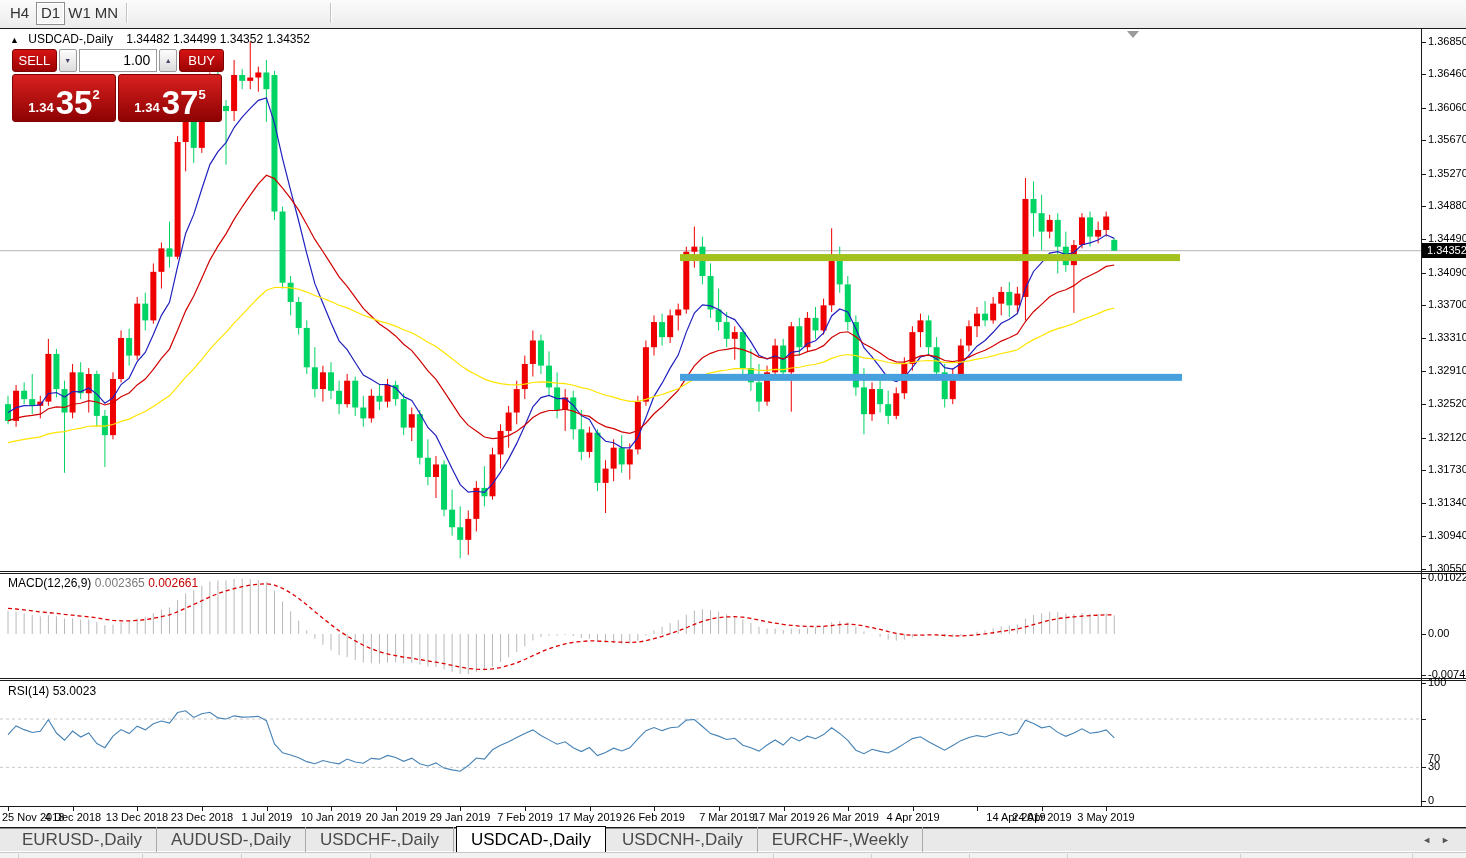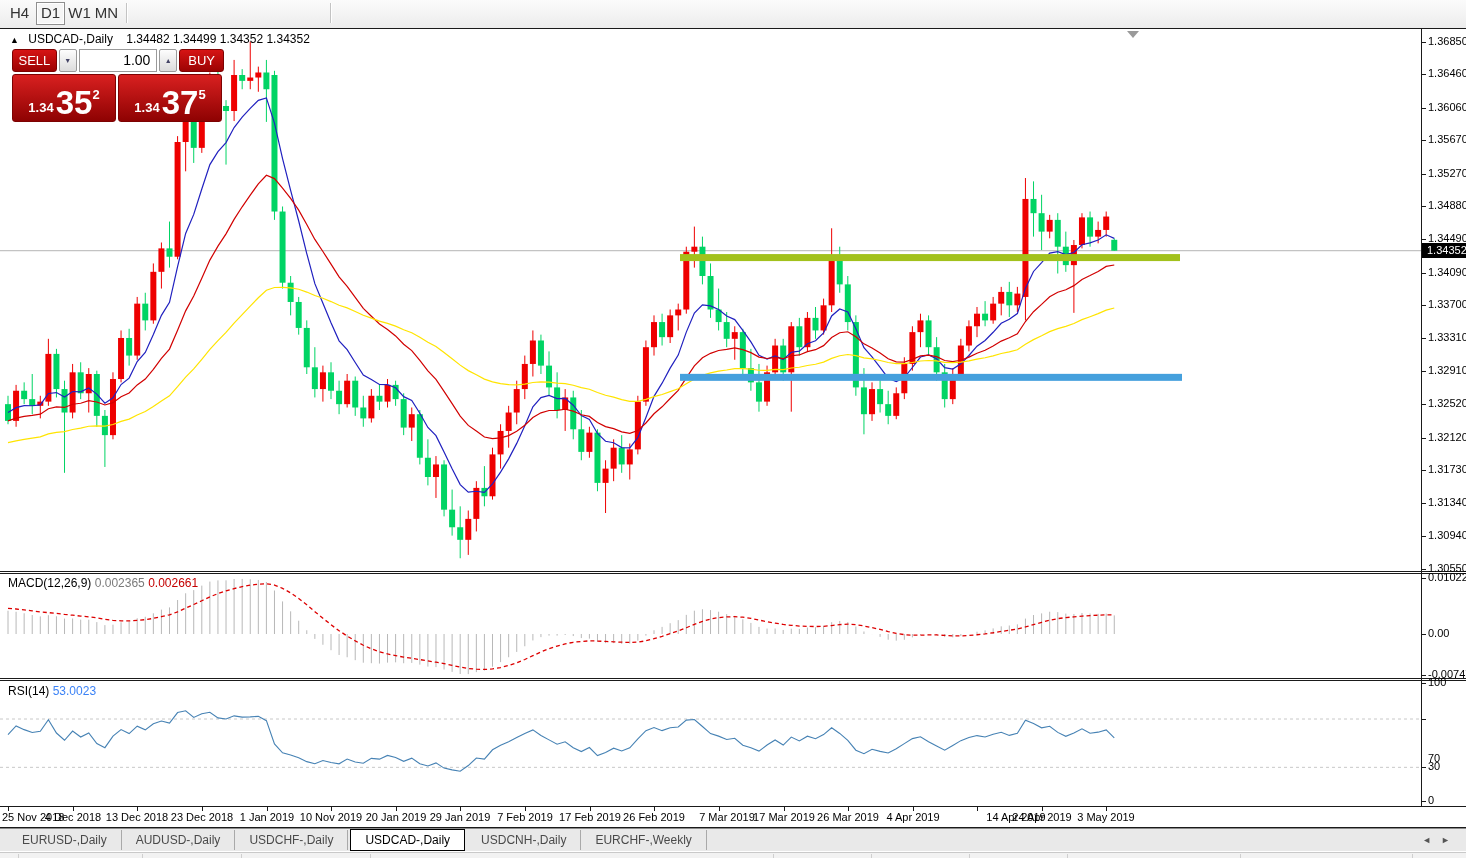--- a/index.html
+++ b/index.html
@@ -36,35 +36,35 @@
   .price-box{position:absolute;top:25px;width:102px;height:43px;border-radius:3px;
     background:linear-gradient(#d92020,#8e0202);border:1px solid #7d0202;color:#fff;
     display:flex;align-items:flex-end;justify-content:center;padding-bottom:3px;}
   .price-box .pfx{font-size:13px;font-weight:bold;margin-right:2px;margin-bottom:3px;}
   .price-box .big{font-size:33px;font-weight:bold;line-height:30px;}
   .price-box .sup{font-size:13px;font-weight:bold;margin-bottom:16px;}
   
   .panel-label{position:absolute;font-size:12px;color:#000;white-space:nowrap;}
   .panel-label .v-gray{color:#7a7a7a;}
   .panel-label .v-red{color:#c40000;}
-  .panel-label .v-blue{color:#3b82f6;}
+  .panel-label .v-blue{color:#000000;}
   
   .axis-label{position:absolute;left:1428px;font-size:11px;color:#000;white-space:nowrap;}
   .axis-tick{position:absolute;left:1421px;width:5px;height:1px;background:#1a1a1a;}
   .cur-price-box{position:absolute;left:1422px;width:44px;height:15px;background:#000;color:#fff;
     font-size:11px;line-height:15px;padding-left:5px;}
   .date-label{position:absolute;top:811px;font-size:11px;color:#000;white-space:nowrap;transform:translateX(-50%);}
   .date-tick{position:absolute;top:807px;width:1px;height:4px;background:#1a1a1a;}
   
   .shift-marker{position:absolute;left:1127px;top:31px;width:0;height:0;
     border-left:6px solid transparent;border-right:6px solid transparent;border-top:7px solid #9a9a9a;}
   
   .sym-tabbar{position:absolute;left:0;top:828px;width:1466px;height:23px;background:#e9e9e9;
     border-top:1px solid #8a8a8a;display:flex;align-items:center;padding-left:8px;box-sizing:border-box;}
-  .sym-tab{font-size:12px;color:#4a4a4a;padding:3px 14px;border-right:1px solid #a9a9a9;cursor:default;white-space:nowrap;}
+  .sym-tab{font-size:17px;color:#4a4a4a;padding:3px 14px;border-right:1px solid #a9a9a9;cursor:default;white-space:nowrap;}
   .sym-tab.active{background:#fff;color:#000;border:1px solid #000;border-right:1px solid #000;margin:0 2px;}
   .tab-arrows{position:absolute;right:6px;top:6px;font-size:9px;color:#555;letter-spacing:10px;}
   
   .status-bar{position:absolute;left:0;top:852px;width:1466px;height:6px;background:#f2f2f2;border-top:1px solid #c9c9c9;}
   .status-sep{position:absolute;top:1px;width:1px;height:5px;background:#cfcfcf;}
   svg{position:absolute;left:0;top:0;pointer-events:none;}
 </style>
 </head>
 <body>
 
@@ -619,31 +619,31 @@
 <div id="date-axis">
     <div class="date-tick" style="left: 8px;"></div>
     <div class="date-label" style="left: 2px; transform: none;">25 Nov 2018</div>
     <div class="date-tick" style="left: 73px;"></div>
     <div class="date-label" style="left: 73px;">4 Dec 2018</div>
     <div class="date-tick" style="left: 137px;"></div>
     <div class="date-label" style="left: 137px;">13 Dec 2018</div>
     <div class="date-tick" style="left: 202px;"></div>
     <div class="date-label" style="left: 202px;">23 Dec 2018</div>
     <div class="date-tick" style="left: 267px;"></div>
-    <div class="date-label" style="left: 267px;">1 Jan 2019</div>
+    <div class="date-label" style="left: 267px;">1 Jul 2019</div>
     <div class="date-tick" style="left: 331px;"></div>
-    <div class="date-label" style="left: 331px;">10 Nov 2019</div>
+    <div class="date-label" style="left: 331px;">10 Jan 2019</div>
     <div class="date-tick" style="left: 396px;"></div>
     <div class="date-label" style="left: 396px;">20 Jan 2019</div>
     <div class="date-tick" style="left: 460px;"></div>
     <div class="date-label" style="left: 460px;">29 Jan 2019</div>
     <div class="date-tick" style="left: 525px;"></div>
     <div class="date-label" style="left: 525px;">7 Feb 2019</div>
     <div class="date-tick" style="left: 590px;"></div>
-    <div class="date-label" style="left: 590px;">17 Feb 2019</div>
+    <div class="date-label" style="left: 590px;">17 May 2019</div>
     <div class="date-tick" style="left: 654px;"></div>
     <div class="date-label" style="left: 654px;">26 Feb 2019</div>
     <div class="date-tick" style="left: 719px;"></div>
     <div class="date-label" style="left: 727px;">7 Mar 2019</div>
     <div class="date-tick" style="left: 784px;"></div>
     <div class="date-label" style="left: 784px;">17 Mar 2019</div>
     <div class="date-tick" style="left: 848px;"></div>
     <div class="date-label" style="left: 848px;">26 Mar 2019</div>
     <div class="date-tick" style="left: 913px;"></div>
     <div class="date-label" style="left: 913px;">4 Apr 2019</div>

